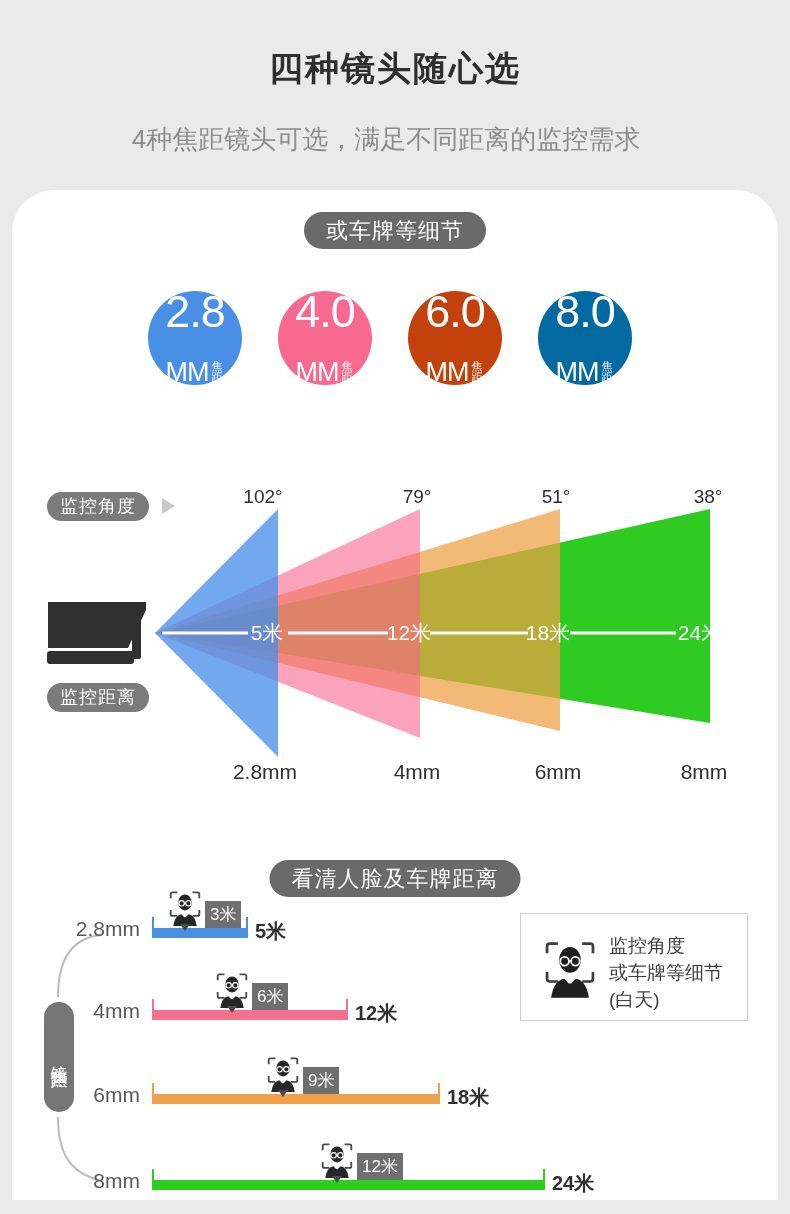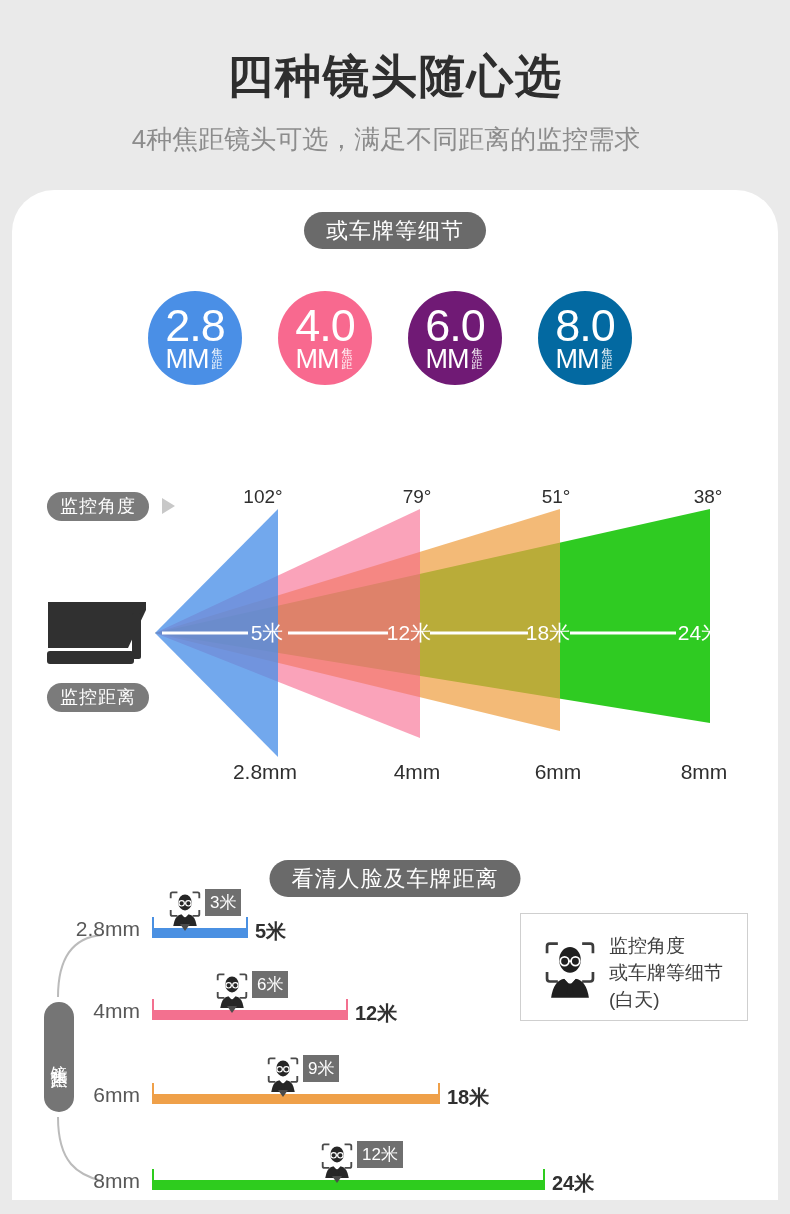--- a/index.html
+++ b/index.html
@@ -1,48 +1,48 @@
 <!DOCTYPE html>
 <html><head>
 <meta charset="utf-8">
 <style>
   html,body{margin:0;padding:0;background:#eaeaea;}
   .stage{position:relative;width:790px;height:1214px;margin:0 auto;background:#eaeaea;
          font-family:"Liberation Sans",sans-serif;overflow:hidden;}
   .abs{position:absolute;}
   .card{left:12px;top:190px;width:766px;height:1010px;background:#ffffff;border-radius:42px 42px 0 0;}
-  .title{left:0;top:46px;width:790px;text-align:center;font-size:46px;font-weight:600;
+  .title{left:0;top:46px;width:790px;text-align:center;font-size:34px;font-weight:600;
          color:#2e2e2e;letter-spacing:2px;}
   .subtitle{left:0;top:122px;width:772px;text-align:center;font-size:26px;color:#8c8c8c;}
   .pill{background:#6a6a6a;color:#fff;border-radius:19px;height:37px;line-height:37px;
         padding:0 22px;font-size:22px;letter-spacing:1px;white-space:nowrap;}
   .pill.center{left:50%;transform:translateX(-50%);}
   .minipill{background:#7b7b7b;color:#fff;border-radius:15px;height:29px;line-height:29px;
         padding:0 13px;font-size:18px;letter-spacing:1px;white-space:nowrap;}
   .circle{width:94px;height:94px;border-radius:50%;color:#fff;top:291px;
-          display:flex;flex-direction:column;align-items:center;justify-content:center;}
+          display:flex;flex-direction:column;align-items:center;justify-content:space-between;}
   .circle .num{font-size:45px;font-weight:300;line-height:42px;letter-spacing:-1px;}
   .circle .unit-row{display:flex;align-items:flex-end;margin-top:0;}
   .circle .mm{font-size:27px;font-weight:300;line-height:25px;letter-spacing:-1px;}
   .circle .fnote{width:13px;font-size:11px;line-height:11px;margin:0 0 2px 3px;word-break:break-all;}
   .deg{top:486px;width:70px;text-align:center;font-size:19px;color:#2f2f2f;}
   .wlab{top:620px;width:60px;text-align:center;font-size:21px;font-weight:500;color:#fff;line-height:26px;}
   .mmlab{top:760px;width:80px;text-align:center;font-size:21px;color:#2f2f2f;}
   .playarrow{left:162px;top:498px;width:0;height:0;border-top:8px solid transparent;
         border-bottom:8px solid transparent;border-left:13px solid #c8c8c8;}
   .rowlabel{width:100px;text-align:right;font-size:21px;color:#585858;}
   .bar{height:10px;}
   .bar::before,.bar::after{content:"";position:absolute;top:-11px;width:2px;height:11px;background:inherit;}
   .bar::before{left:0;} .bar::after{right:0;}
   .meters{font-size:20px;font-weight:700;color:#303030;white-space:nowrap;}
   .cluster{width:80px;height:40px;}
   .cluster svg{position:absolute;left:0;top:0;}
   .cluster .tri{position:absolute;left:12px;top:35px;width:0;height:0;border-left:5px solid transparent;
         border-right:5px solid transparent;border-top:7px solid #4a4a4a;}
-  .mbadge{position:absolute;left:37px;top:0;background:#6f6f6f;color:#fff;font-size:17px;
+  .mbadge{position:absolute;left:37px;top:12px;background:#6f6f6f;color:#fff;font-size:17px;
         height:27px;line-height:27px;padding:0 5px;white-space:nowrap;}
   .legend{left:520px;top:913px;width:228px;height:108px;background:#fff;border:1px solid #cfcfcf;box-sizing:border-box;}
   .legend .ltext{position:absolute;left:88px;top:18px;font-size:19px;color:#3f3f3f;line-height:27px;}
   .vpill{left:44px;top:1002px;width:30px;height:110px;background:#757575;border-radius:16px;
         color:#fff;font-size:17px;display:flex;align-items:center;justify-content:center;
         writing-mode:vertical-rl;text-orientation:upright;letter-spacing:3px;}
 </style>
 </head>
 <body>
 
@@ -62,21 +62,21 @@
       <span class="fnote">焦距</span>
     </div>
   </div>
   <div class="abs circle" style="left: 278px; background: rgb(248, 105, 143);">
     <div class="num">4.0</div>
     <div class="unit-row">
       <span class="mm">MM</span>
       <span class="fnote">焦距</span>
     </div>
   </div>
-  <div class="abs circle" style="left: 408px; background: #701a75;">
+  <div class="abs circle" style="left: 408px; background: #c2410c;">
     <div class="num">6.0</div>
     <div class="unit-row">
       <span class="mm">MM</span>
       <span class="fnote">焦距</span>
     </div>
   </div>
   <div class="abs circle" style="left: 538px; background: #0369a1;">
     <div class="num">8.0</div>
     <div class="unit-row">
       <span class="mm">MM</span>

